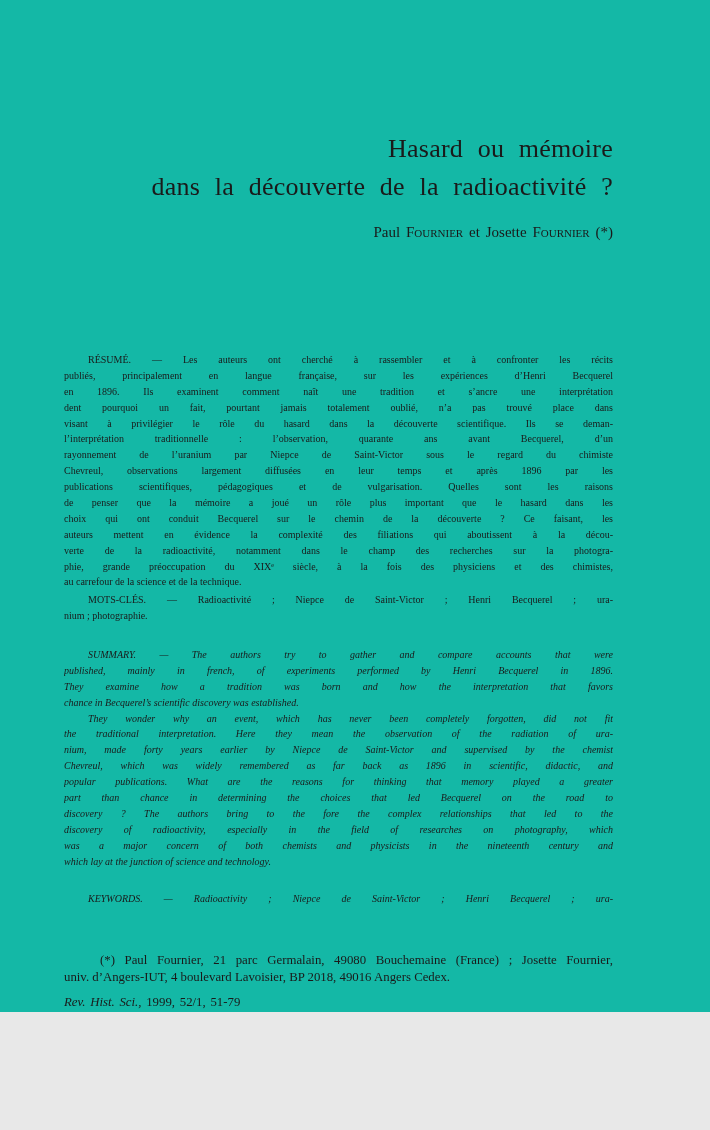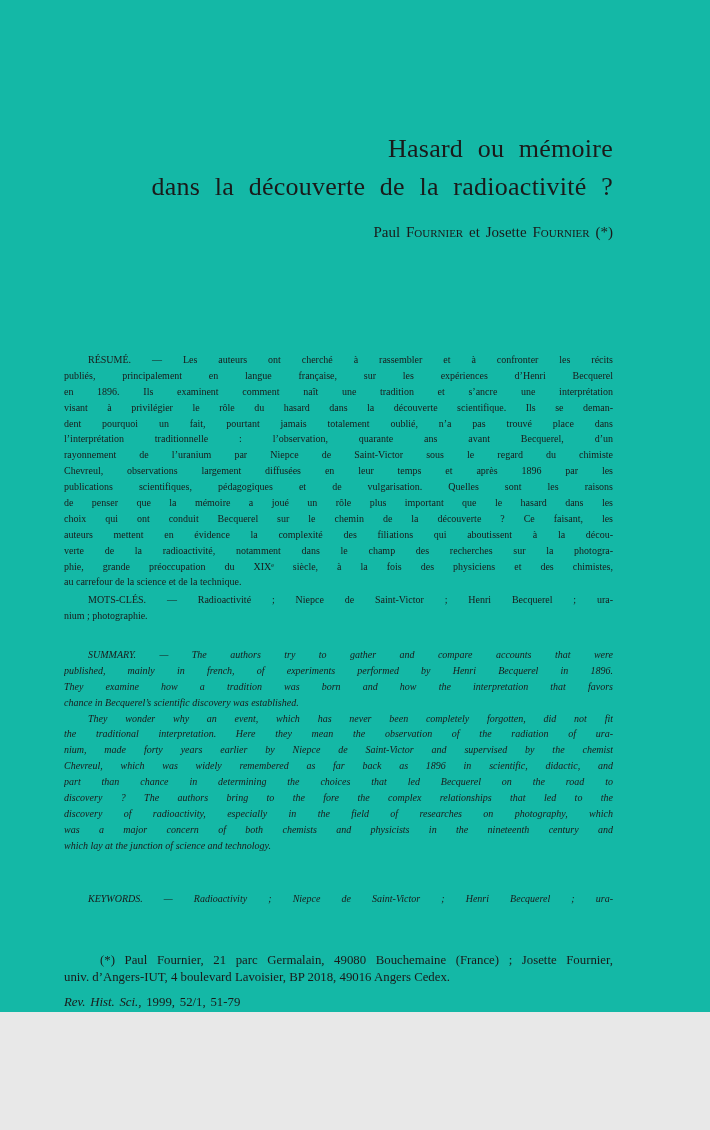--- a/index.html
+++ b/index.html
@@ -84,22 +84,22 @@
     <div>Hasard ou mémoire</div>
     <div>dans la découverte de la radioactivité ?</div>
   </div>
 
   <div class="abs authors-line"><span>Paul </span><span class="sc">Fournier</span><span> et </span><span>Josette </span><span class="sc">Fournier</span><span> (*)</span></div>
 
   <div id="resume-section" class="abs body-text">
       <div class="line line-first">RÉSUMÉ. — Les auteurs ont cherché à rassembler et à confronter les récits</div>
       <div class="line">publiés, principalement en langue française, sur les expériences d’Henri Becquerel</div>
       <div class="line">en 1896. Ils examinent comment naît une tradition et s’ancre une interprétation</div>
+      <div class="line">dent pourquoi un fait, pourtant jamais totalement oublié, n’a pas trouvé place dans</div>
       <div class="line">visant à privilégier le rôle du hasard dans la découverte scientifique. Ils se deman-</div>
-      <div class="line">dent pourquoi un fait, pourtant jamais totalement oublié, n’a pas trouvé place dans</div>
       <div class="line">l’interprétation traditionnelle : l’observation, quarante ans avant Becquerel, d’un</div>
       <div class="line">rayonnement de l’uranium par Niepce de Saint-Victor sous le regard du chimiste</div>
       <div class="line">Chevreul, observations largement diffusées en leur temps et après 1896 par les</div>
       <div class="line">publications scientifiques, pédagogiques et de vulgarisation. Quelles sont les raisons</div>
       <div class="line">de penser que la mémoire a joué un rôle plus important que le hasard dans les</div>
       <div class="line">choix qui ont conduit Becquerel sur le chemin de la découverte ? Ce faisant, les</div>
       <div class="line">auteurs mettent en évidence la complexité des filiations qui aboutissent à la décou-</div>
       <div class="line">verte de la radioactivité, notamment dans le champ des recherches sur la photogra-</div>
       <div class="line">phie, grande préoccupation du XIXᵉ siècle, à la fois des physiciens et des chimistes,</div>
       <div class="line line-last">au carrefour de la science et de la technique.</div>
@@ -115,20 +115,21 @@
         <div class="line line-first">SUMMARY. — The authors try to gather and compare accounts that were</div>
         <div class="line">published, mainly in french, of experiments performed by Henri Becquerel in 1896.</div>
         <div class="line">They examine how a tradition was born and how the interpretation that favors</div>
         <div class="line line-last">chance in Becquerel’s scientific discovery was established.</div>
       </div>
     <div>
         <div class="line line-first">They wonder why an event, which has never been completely forgotten, did not fit</div>
         <div class="line">the traditional interpretation. Here they mean the observation of the radiation of ura-</div>
         <div class="line">nium, made forty years earlier by Niepce de Saint-Victor and supervised by the chemist</div>
         <div class="line">Chevreul, which was widely remembered as far back as 1896 in scientific, didactic, and</div>
+        <div class="line">popular publications. What are the reasons for thinking that memory played a greater</div>
         <div class="line">part than chance in determining the choices that led Becquerel on the road to</div>
         <div class="line">discovery ? The authors bring to the fore the complex relationships that led to the</div>
         <div class="line">discovery of radioactivity, especially in the field of researches on photography, which</div>
         <div class="line">was a major concern of both chemists and physicists in the nineteenth century and</div>
         <div class="line line-last">which lay at the junction of science and technology.</div>
       </div>
   </div>
 
   <div id="keywords-section" class="abs body-text italic">
       <div class="line line-first">KEYWORDS. — Radioactivity ; Niepce de Saint-Victor ; Henri Becquerel ; ura-</div>

